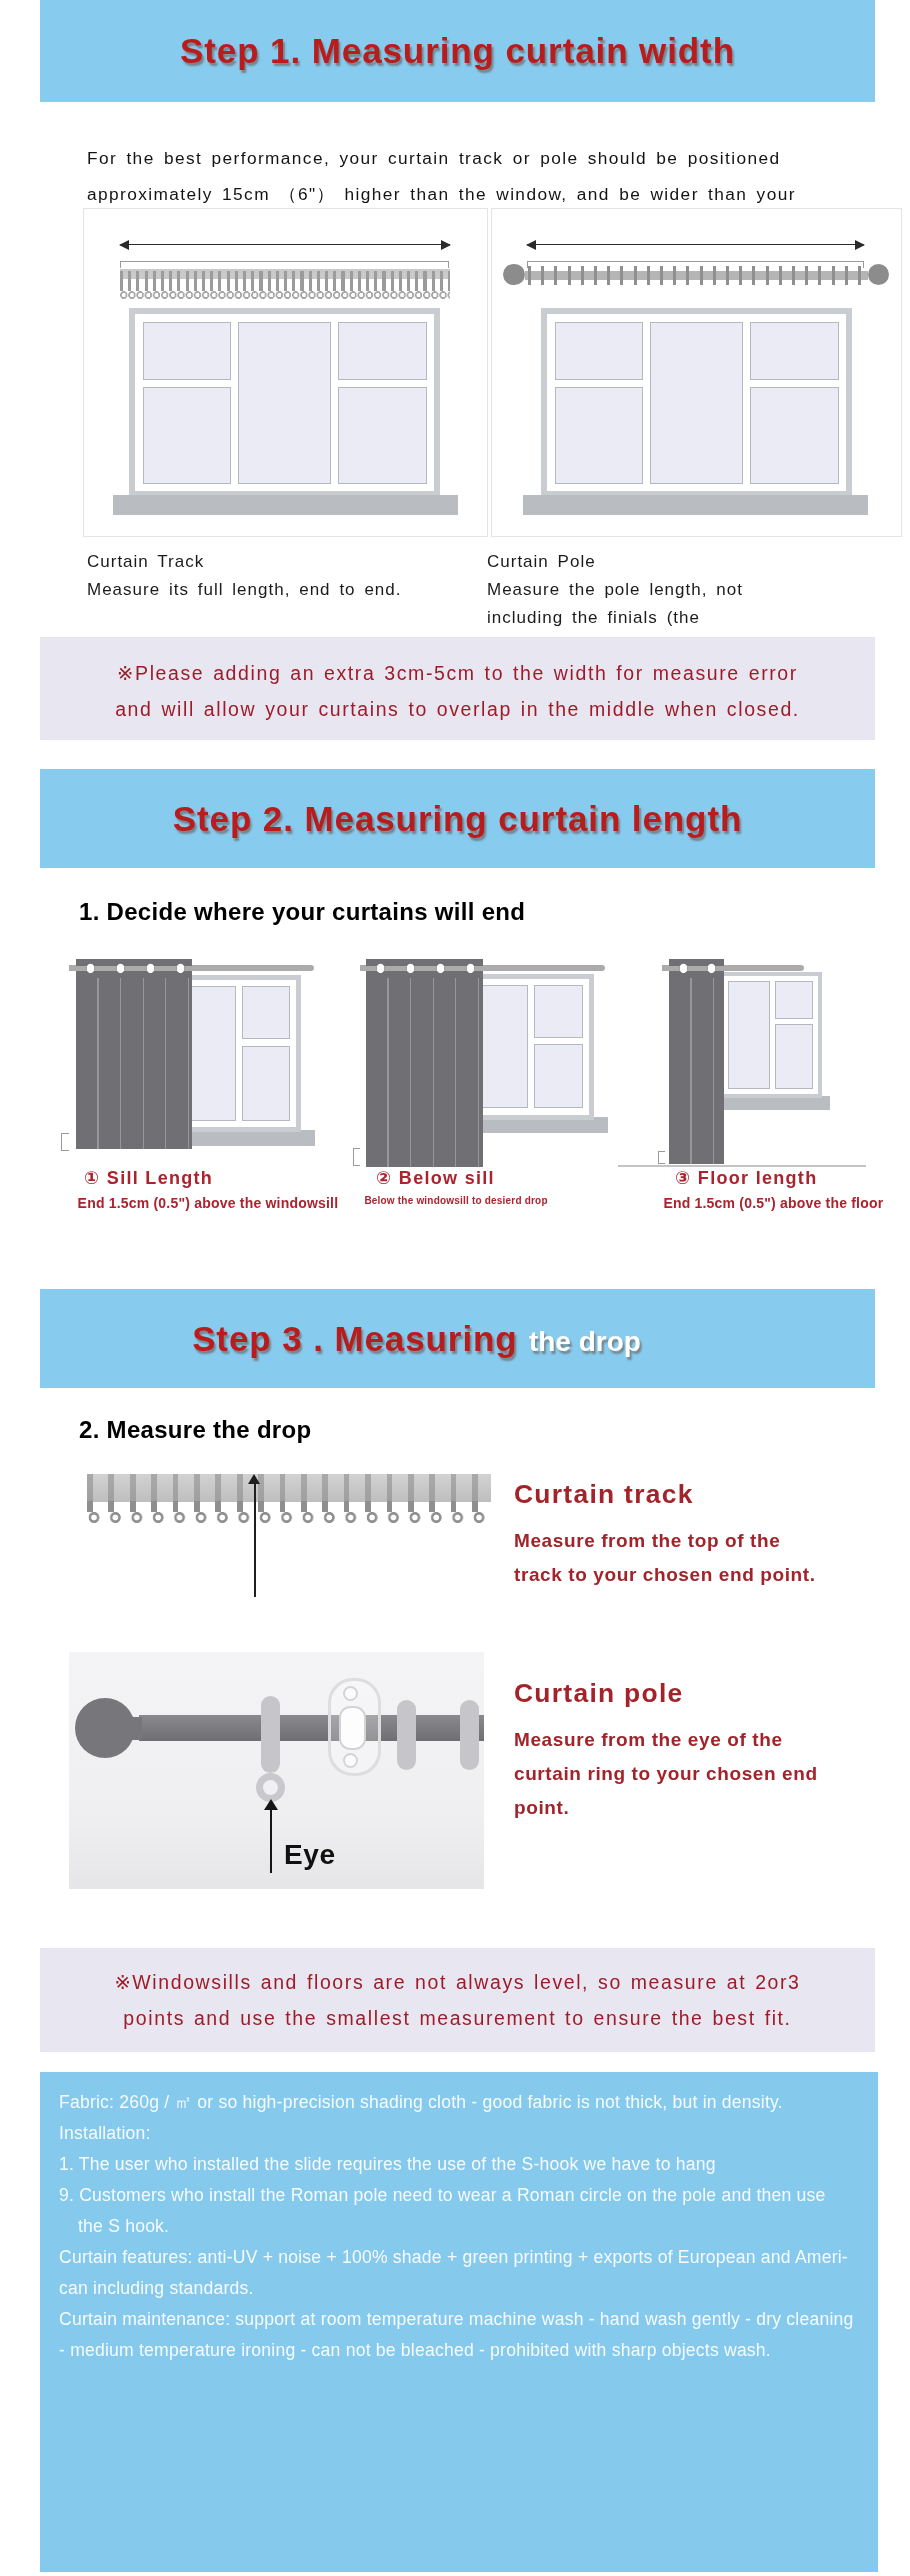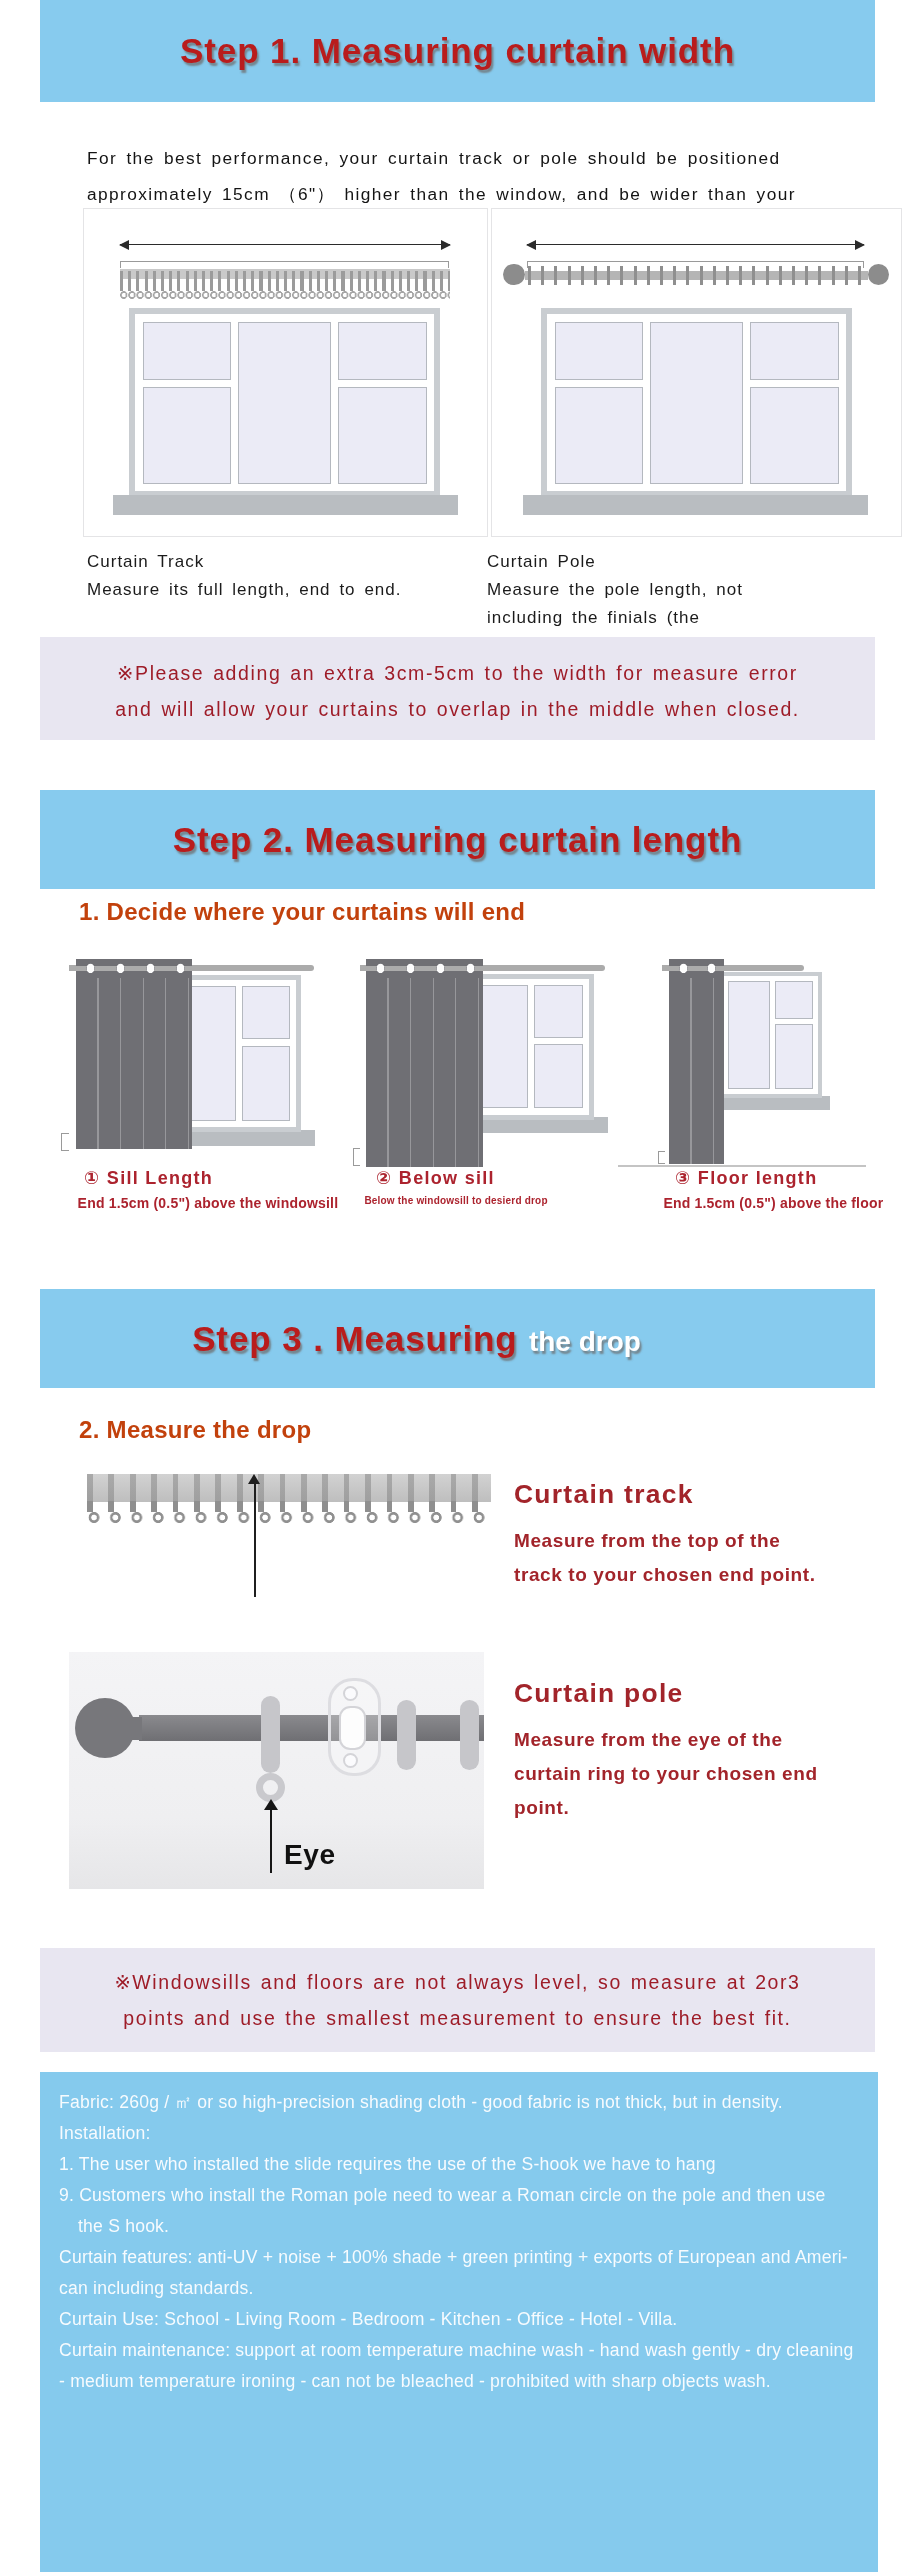--- a/index.html
+++ b/index.html
@@ -14,21 +14,21 @@
   .banner-sub{font-size:28px;font-weight:bold;color:#ffffff;letter-spacing:0;
               text-shadow:1.9px 2.5px 1.9px rgba(110,110,110,.75);margin-left:11.3px;white-space:nowrap;}
 
   
   .intro{position:absolute;left:87px;top:140px;font-size:17.3px;color:#141414;
          letter-spacing:1.4px;word-spacing:3.1px;line-height:36px;white-space:nowrap;}
   .blackcap{position:absolute;font-size:17px;color:#1b1b1b;letter-spacing:1px;
             word-spacing:3.1px;line-height:28px;white-space:nowrap;}
   .note{position:absolute;left:40px;width:835px;background:#E8E6F1;color:#9E1C28;
         text-align:center;font-size:19.5px;letter-spacing:1.6px;word-spacing:1.9px;line-height:36px;}
-  .h2black{position:absolute;left:79px;font-size:24px;font-weight:bold;color:#c2410c;
+  .h2black{position:absolute;left:79px;font-size:24px;font-weight:bold;color:#000000;
            letter-spacing:0.3px;white-space:nowrap;}
   .red-h{position:absolute;font-size:26.4px;font-weight:bold;color:#A2242A;
          letter-spacing:1.3px;white-space:nowrap;}
   .red-b{position:absolute;font-size:19px;font-weight:bold;color:#A2242A;
          letter-spacing:0.6px;line-height:34px;white-space:nowrap;}
   .capt-h{position:absolute;font-size:18px;font-weight:bold;color:#AC232E;
           letter-spacing:1.3px;white-space:nowrap;}
   .capt-s{position:absolute;font-size:14px;font-weight:bold;color:#AC232E;
           letter-spacing:0.2px;white-space:nowrap;}
   .capt-s.sm{font-size:10px;}
@@ -161,21 +161,21 @@
     <div>Curtain Pole</div>
     <div>Measure the pole length, not</div>
     <div>including the finials (the</div>
   </div>
 
   <div class="note" style="top:637px;height:103px;padding-top:18px;box-sizing:border-box;">
     <div>※Please adding an extra 3cm-5cm to the width for measure error</div>
     <div>and will allow your curtains to overlap in the middle when closed.</div>
   </div>
 
-  <div class="banner" style="top:790px;height:99px;">
+  <div class="banner" style="top:769px;height:99px;">
     <div class="banner-title">Step 2. Measuring curtain length</div>
   </div>
 
   <div class="h2black" style="top:898px;">1. Decide where your curtains will end</div>
 
   <div class="diag" style="left:60px;top:956px;">
     <div class="rod2" style="left:9.4px;top:8.8px;width:245px;height:6.3px;"></div>
     <div class="win2" style="left:112px;top:19px;width:129px;height:157px;">
       <div class="pane pt"></div>
       <div class="pane ps"></div>
@@ -272,19 +272,18 @@
   </div>
 
   <div class="footer">
     <div class="fl">Fabric: 260g / ㎡ or so high-precision shading cloth - good fabric is not thick, but in density.</div>
     <div class="fl">Installation:</div>
     <div class="fl">1. The user who installed the slide requires the use of the S-hook we have to hang</div>
     <div class="fl">9. Customers who install the Roman pole need to wear a Roman circle on the pole and then use</div>
     <div class="fl indent">the S hook.</div>
     <div class="fl">Curtain features: anti-UV + noise + 100% shade + green printing + exports of European and Ameri-</div>
     <div class="fl">can including standards.</div>
-    <div class="fl">Curtain Use: School - Living Room - Bedroom - Kitchen - Office - Hotel - Villa.</div>
     <div class="fl">Curtain maintenance: support at room temperature machine wash - hand wash gently - dry cleaning</div>
     <div class="fl">- medium temperature ironing - can not be bleached - prohibited with sharp objects wash.</div>
   </div>
 
 </div>
 
 
 </body></html>

